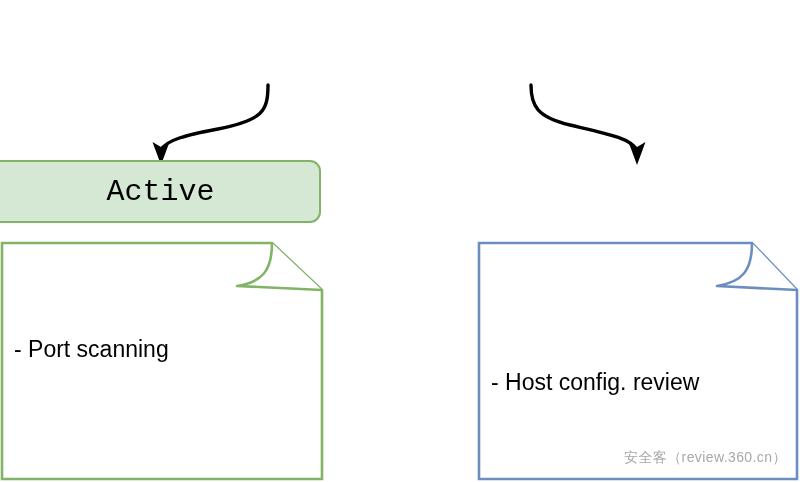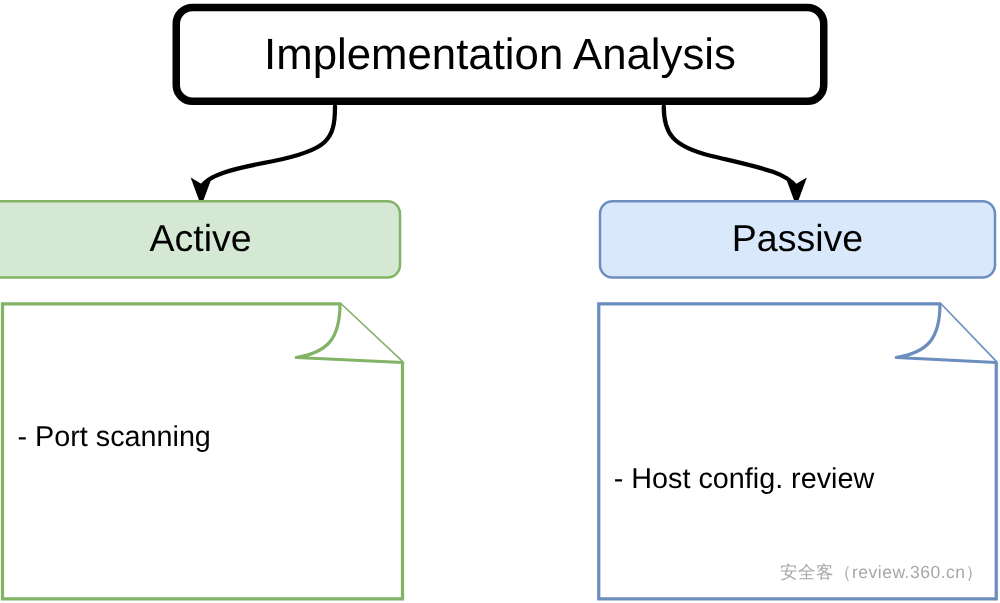--- a/index.html
+++ b/index.html
@@ -58,21 +58,21 @@
     white-space: nowrap;
   }
   #active-box {
     left: -12px;
     top: 160px;
     width: 333px;
     height: 63px;
     border: 2px solid #82b366;
     background: #d5e8d4;
   }
-  #active-box .cat-label { padding-left: 12px; }
+  #active-box .cat-label { padding-left: 12px; font-family: Liberation Mono, monospace; }
   #passive-box {
     left: 479px;
     top: 160px;
     width: 318px;
     height: 63px;
     border: 2px solid #6c8ebf;
     background: #dae8fc;
   }
 
   
@@ -118,42 +118,36 @@
     color: #a8a8a8;
     white-space: nowrap;
     letter-spacing: 0.4px;
   }
 </style>
 </head>
 <body>
 
 <div id="canvas">
 
-  <div id="title-box">
-    <span id="title-text">Implementation Analysis</span>
-  </div>
 
   <svg id="connectors" viewBox="0 0 800 482" width="800" height="482">
     <g>
       <path d="M 268 85 C 268 112, 262 120, 218 129 C 186 135, 166 140, 161 150" fill="none" stroke="#000000" stroke-width="3.4" stroke-linecap="round"></path>
       <path d="M 161 165 L 152.5 142 L 161 147 L 169.5 142 Z" fill="#000000"></path>
     </g>
     <g>
       <path d="M 531 85 C 531 106, 537 117, 570 125 C 608 134, 630 138, 637 150" fill="none" stroke="#000000" stroke-width="3.4" stroke-linecap="round"></path>
       <path d="M 637 165 L 628.5 142 L 637 147 L 645.5 142 Z" fill="#000000"></path>
     </g>
   </svg>
 
   <div id="active-box" class="cat-box">
     <span class="cat-label">Active</span>
   </div>
 
-  <div id="passive-box" class="cat-box">
-    <span class="cat-label">Passive</span>
-  </div>
 
   <div id="active-note" class="note">
     <svg width="324" height="240" viewBox="0 0 324 240">
       <path d="M 2 2 L 272 2 L 322 49 L 322 238 L 2 238 Z" fill="#ffffff" stroke="#82b366" stroke-width="2.6" stroke-linejoin="miter"></path>
       <path d="M 272 2 C 272 30, 262 41, 237 45 L 322 49" fill="#ffffff" stroke="#82b366" stroke-width="2.6" stroke-linejoin="round"></path>
     </svg>
     <div class="note-text">- Port scanning</div>
   </div>
 
   <div id="passive-note" class="note">

